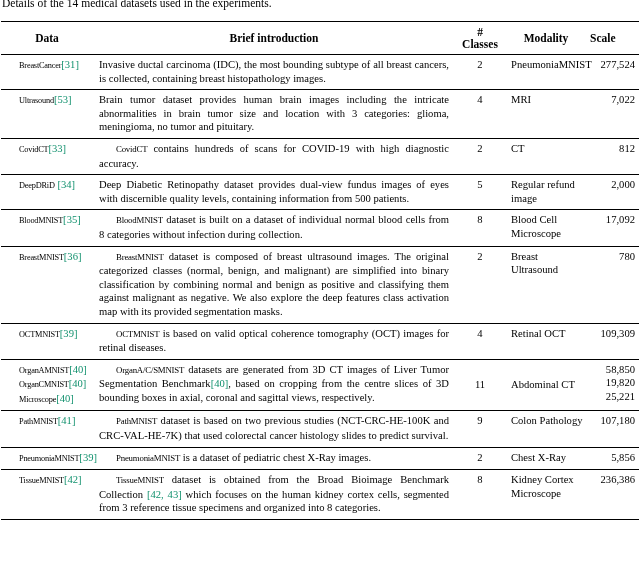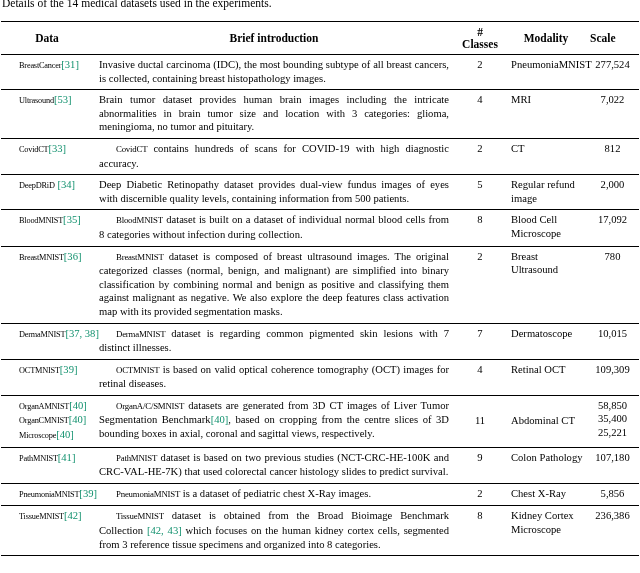--- a/index.html
+++ b/index.html
@@ -39,21 +39,21 @@
   td {
     font-size: 10.6px;
     line-height: 13.6px;
     vertical-align: top;
     padding: 3px 3px 4px 3px;
   }
   td.cell-data { padding-left: 1px; }
   td.cell-intro { text-align: justify; padding-left: 6px; padding-right: 6px; }
   td.cell-classes { text-align: center; }
   td.cell-modality { text-align: left; padding-left: 6px; }
-  td.cell-scale { text-align: center; padding-right: 4px; }
+  td.cell-scale { text-align: right; padding-right: 4px; }
   tr.multi td.cell-classes, tr.multi td.cell-modality { vertical-align: middle; }
   .tt {
     font-family: Liberation Serif, serif;
     font-size: 8.3px;
     letter-spacing: -0.2px;
     padding-left: 17px;
   }
   .cite {
     color: var(--cite, #12916e);
     white-space: pre;
@@ -144,52 +144,41 @@
           </td>
           <td class="cell-intro"><span class="tt in-text">BreastMNIST</span> dataset is composed of breast ultrasound images. The original categorized classes (normal, benign, and malignant) are simplified into binary classification by combining normal and benign as positive and classifying them against malignant as negative. We also explore the deep features class activation map with its provided segmentation masks.</td>
           <td class="cell-classes">2</td>
           <td class="cell-modality">Breast Ultrasound</td>
           <td class="cell-scale">
             <div>780</div>
           </td>
         </tr>
         <tr>
           <td class="cell-data">
-            <div><span class="tt">DermaMNIST</span><span class="cite">[37, 38]</span></div>
-          </td>
-          <td class="cell-intro"><span class="tt in-text">DermaMNIST</span> dataset is regarding common pigmented skin lesions with 7 distinct illnesses.</td>
-          <td class="cell-classes">7</td>
-          <td class="cell-modality">Dermatoscope</td>
-          <td class="cell-scale">
-            <div>10,015</div>
-          </td>
-        </tr>
-        <tr>
-          <td class="cell-data">
             <div><span class="tt">OCTMNIST</span><span class="cite">[39]</span></div>
           </td>
           <td class="cell-intro"><span class="tt in-text">OCTMNIST</span> is based on valid optical coherence tomography (OCT) images for retinal diseases.</td>
           <td class="cell-classes">4</td>
           <td class="cell-modality">Retinal OCT</td>
           <td class="cell-scale">
             <div>109,309</div>
           </td>
         </tr>
         <tr class="multi">
           <td class="cell-data">
             <div><span class="tt">OrganAMNIST</span><span class="cite">[40]</span></div>
             <div><span class="tt">OrganCMNIST</span><span class="cite">[40]</span></div>
             <div><span class="tt">Microscope</span><span class="cite">[40]</span></div>
           </td>
           <td class="cell-intro"><span class="tt in-text">OrganA/C/SMNIST</span> datasets are generated from 3D CT images of Liver Tumor Segmentation Benchmark<span class="cite">[40]</span>, based on cropping from the centre slices of 3D bounding boxes in axial, coronal and sagittal views, respectively.</td>
           <td class="cell-classes">11</td>
           <td class="cell-modality">Abdominal CT</td>
           <td class="cell-scale">
             <div>58,850</div>
-            <div>35,400</div>
+            <div>19,820</div>
             <div>25,221</div>
           </td>
         </tr>
         <tr>
           <td class="cell-data">
             <div><span class="tt">PathMNIST</span><span class="cite">[41]</span></div>
           </td>
           <td class="cell-intro"><span class="tt in-text">PathMNIST</span> dataset is based on two previous studies (NCT-CRC-HE-100K and CRC-VAL-HE-7K) that used colorectal cancer histology slides to predict survival.</td>
           <td class="cell-classes">9</td>
           <td class="cell-modality">Colon Pathology</td>

